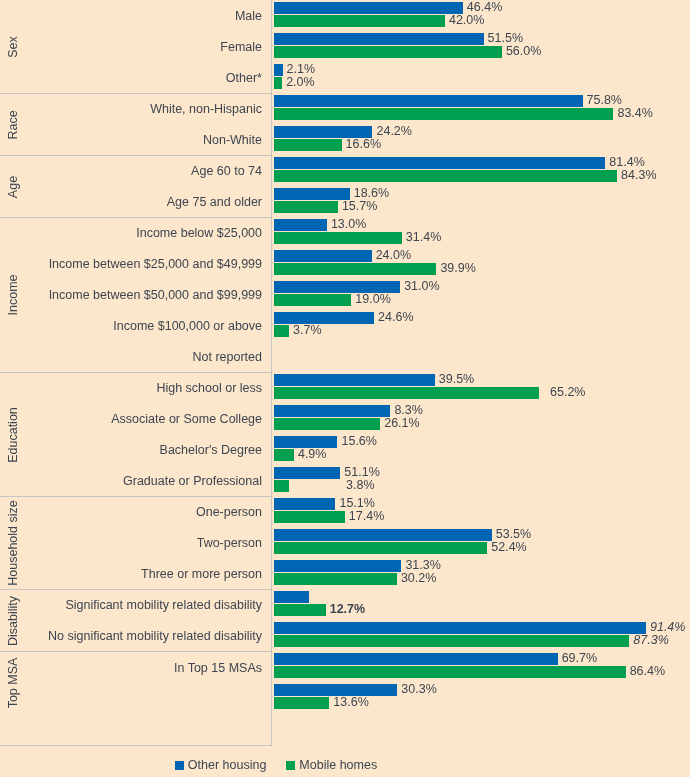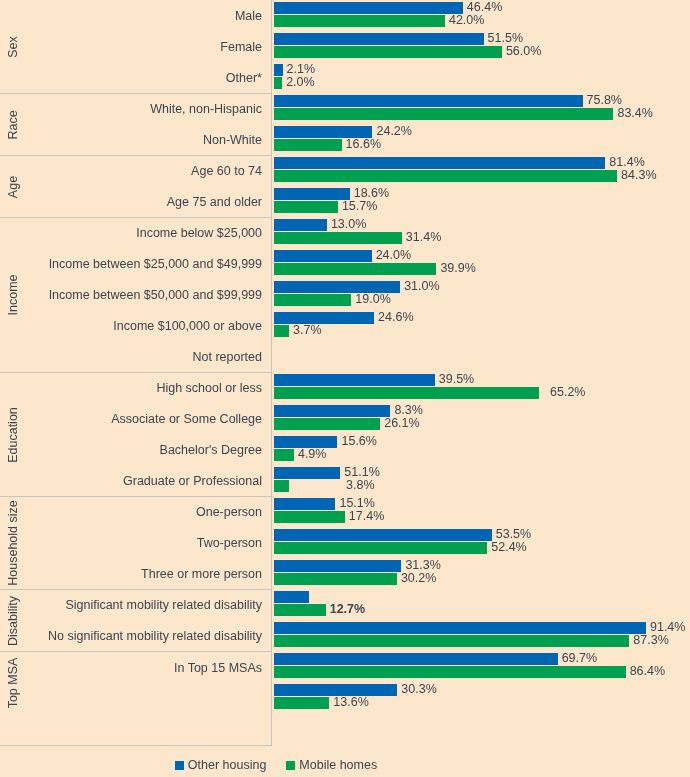--- a/index.html
+++ b/index.html
@@ -317,21 +317,21 @@
         <div class="bar-value blue-v" style="left: 127.391px;">31.3%</div>
         <div class="bar green" style="width: 122.914px;"></div>
         <div class="bar-value green-v" style="left: 122.914px;">30.2%</div>
       </div>
       <div class="bar-row" style="top: 589px;">
         <div class="bar blue" style="width: 35.002px;"></div>
         <div class="bar-value blue-v" style="left: 35px; margin-top: 31px;">8.6%</div>
         <div class="bar green" style="width: 51.689px;"></div>
         <div class="bar-value green-v" style="left: 51.689px; font-weight: bold;">12.7%</div>
       </div>
-      <div class="bar-row" style="top: 620px;">
+      <div class="bar-row" style="top: 620px; font-style: italic;">
         <div class="bar blue" style="width: 371.998px;"></div>
         <div class="bar-value blue-v" style="left: 371.998px;">91.4%</div>
         <div class="bar green" style="width: 355.311px;"></div>
         <div class="bar-value green-v" style="left: 355.311px;">87.3%</div>
       </div>
       <div class="bar-row" style="top: 651px;">
         <div class="bar blue" style="width: 283.679px;"></div>
         <div class="bar-value blue-v" style="left: 283.679px;">69.7%</div>
         <div class="bar green" style="width: 351.648px;"></div>
         <div class="bar-value green-v" style="left: 351.648px;">86.4%</div>

